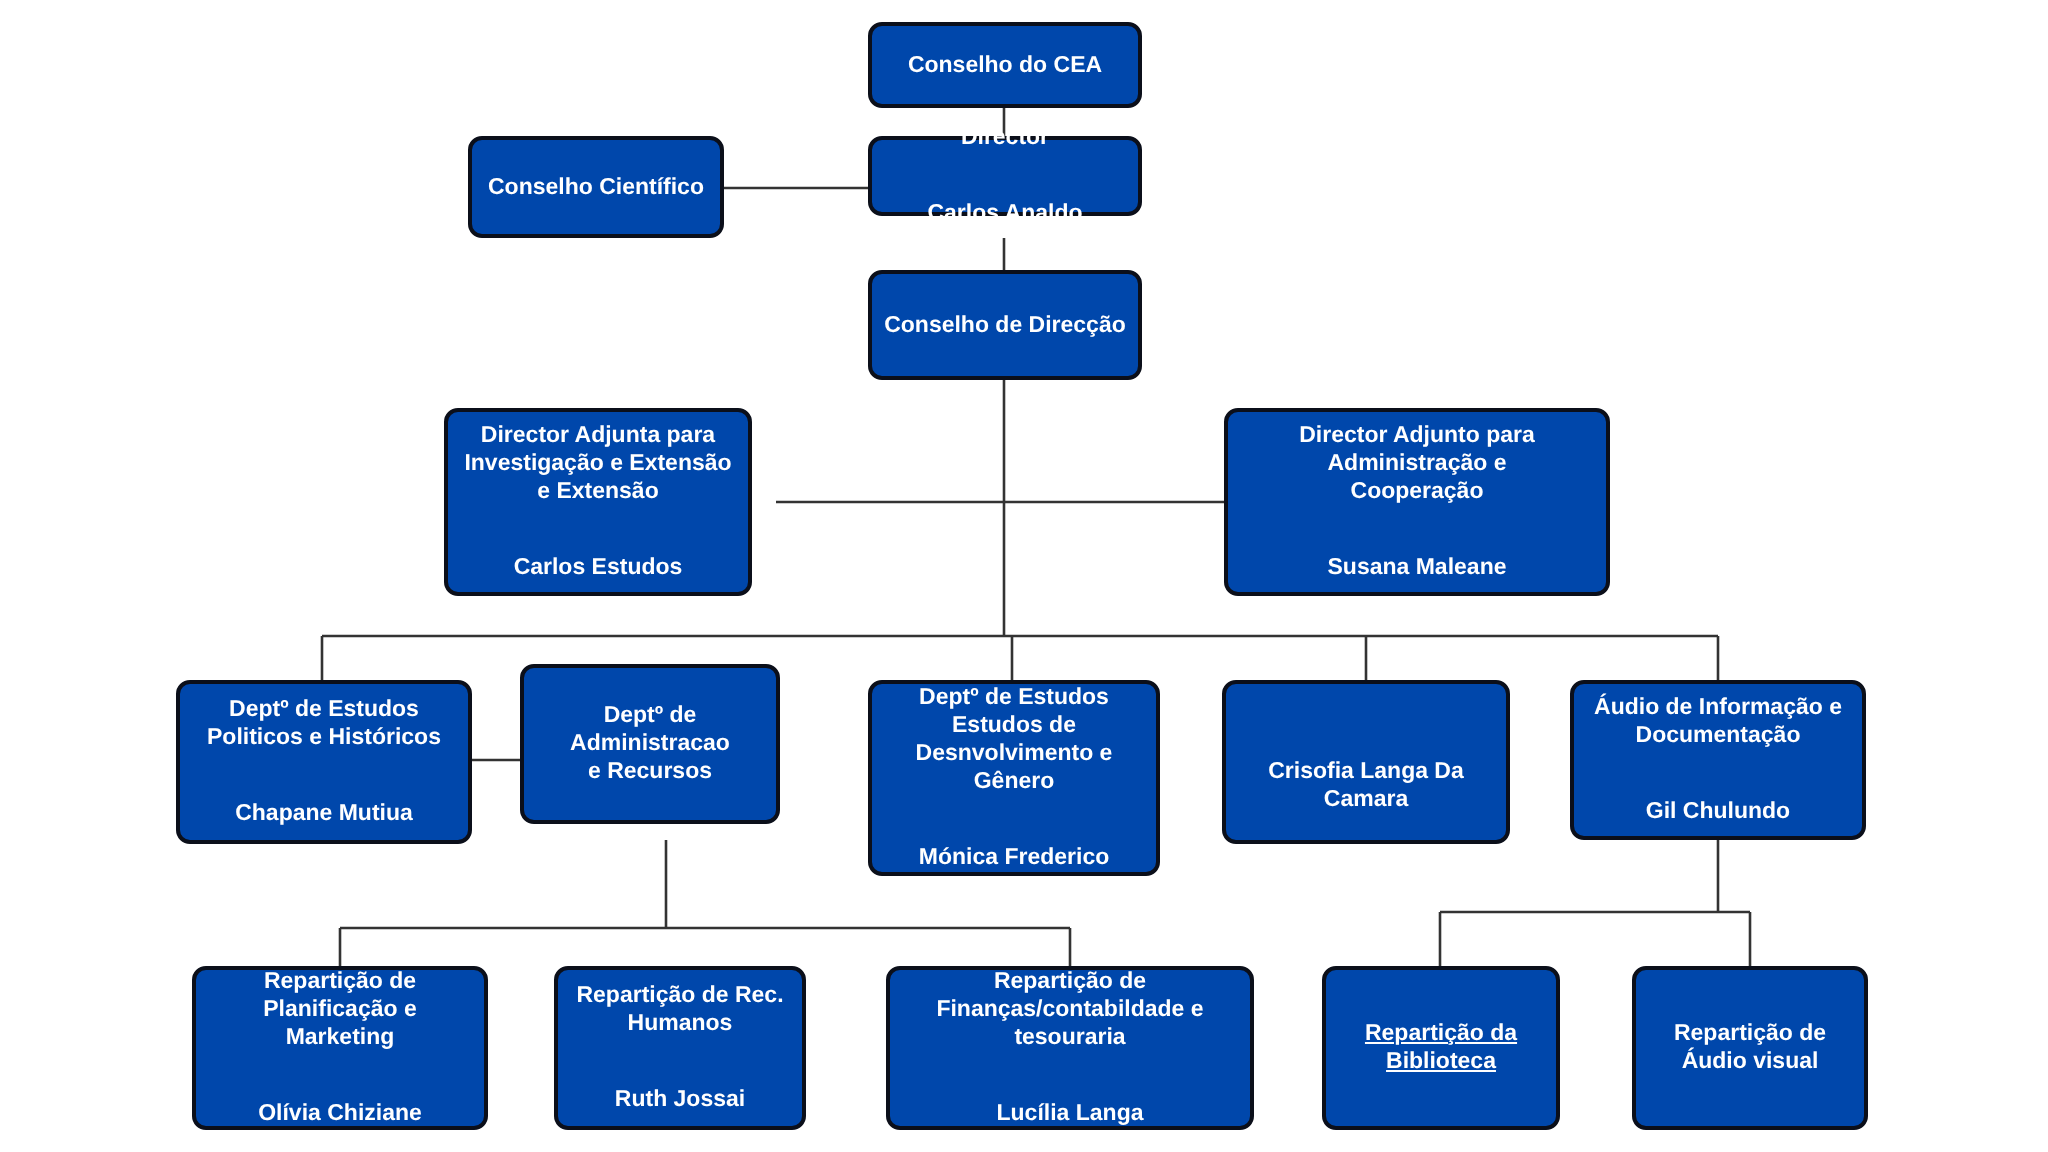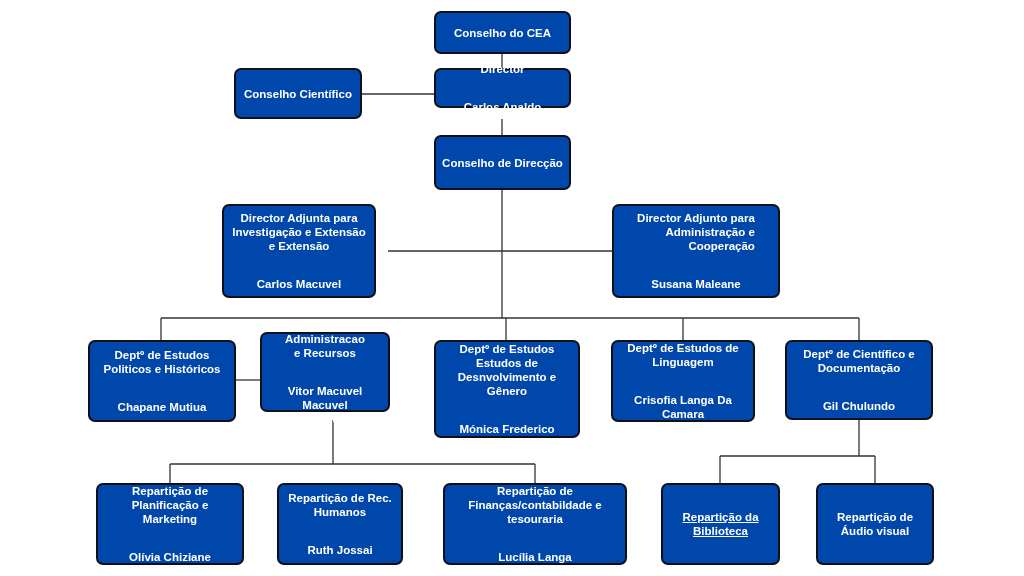--- a/index.html
+++ b/index.html
@@ -61,60 +61,56 @@
 
 <div class="box" style="left:434px;top:135px;width:137px;height:55px;">
   <span class="title">Conselho de Direcção</span>
 
 </div>
 
 <div class="box" style="left:222px;top:204px;width:154px;height:94px;">
   <span class="title">Director Adjunta para
 Investigação  e Extensão
 e Extensão</span>
-  <span class="name">Carlos Macuvel</span>
+  <span class="name">Carlos Estudos</span>
 </div>
 
-<div class="box" style="left:612px;top:204px;width:168px;height:94px;text-align:right;">
+<div class="box" style="left:612px;top:204px;width:193px;height:94px;">
   <span class="title">Director Adjunto para
 Administração e
 Cooperação</span>
   <span class="name">Susana Maleane</span>
 </div>
 
 <div class="box" style="left:88px;top:340px;width:148px;height:82px;">
   <span class="title">Deptº de Estudos
 Politicos e Históricos</span>
   <span class="name">Chapane Mutiua</span>
 </div>
 
 <div class="box" style="left:260px;top:332px;width:130px;height:80px;">
   <span class="title">Deptº de Administracao
 e Recursos</span>
-  <span class="name">Vitor Macuvel Macuvel
-Macuvel</span>
 </div>
 
 <div class="box" style="left:434px;top:340px;width:146px;height:98px;">
   <span class="title">Deptº de Estudos
 Estudos de
 Desnvolvimento e
 Gênero</span>
   <span class="name">Mónica Frederico</span>
 </div>
 
 <div class="box" style="left:611px;top:340px;width:144px;height:82px;">
-  <span class="title">Deptº de Estudos de
-Linguagem</span>
   <span class="name">Crisofia Langa Da
 Camara</span>
 </div>
 
 <div class="box" style="left:785px;top:340px;width:148px;height:80px;">
-  <span class="title">Deptº de Científico e
+  <span class="title">Áudio de Informação e
 Documentação</span>
   <span class="name">Gil Chulundo</span>
 </div>
 
 <div class="box" style="left:96px;top:483px;width:148px;height:82px;">
   <span class="title">Repartição de
 Planificação e
 Marketing</span>
   <span class="name">Olívia Chiziane</span>
 </div>

